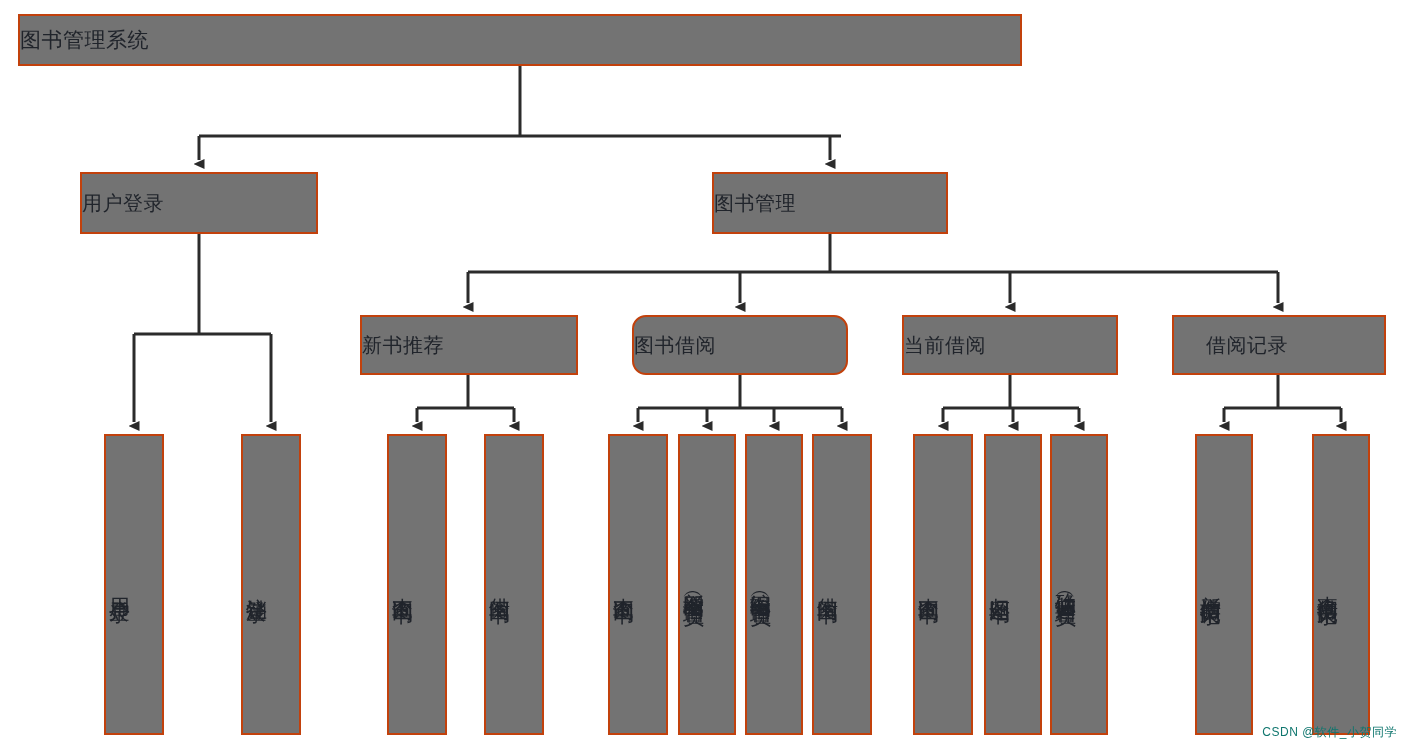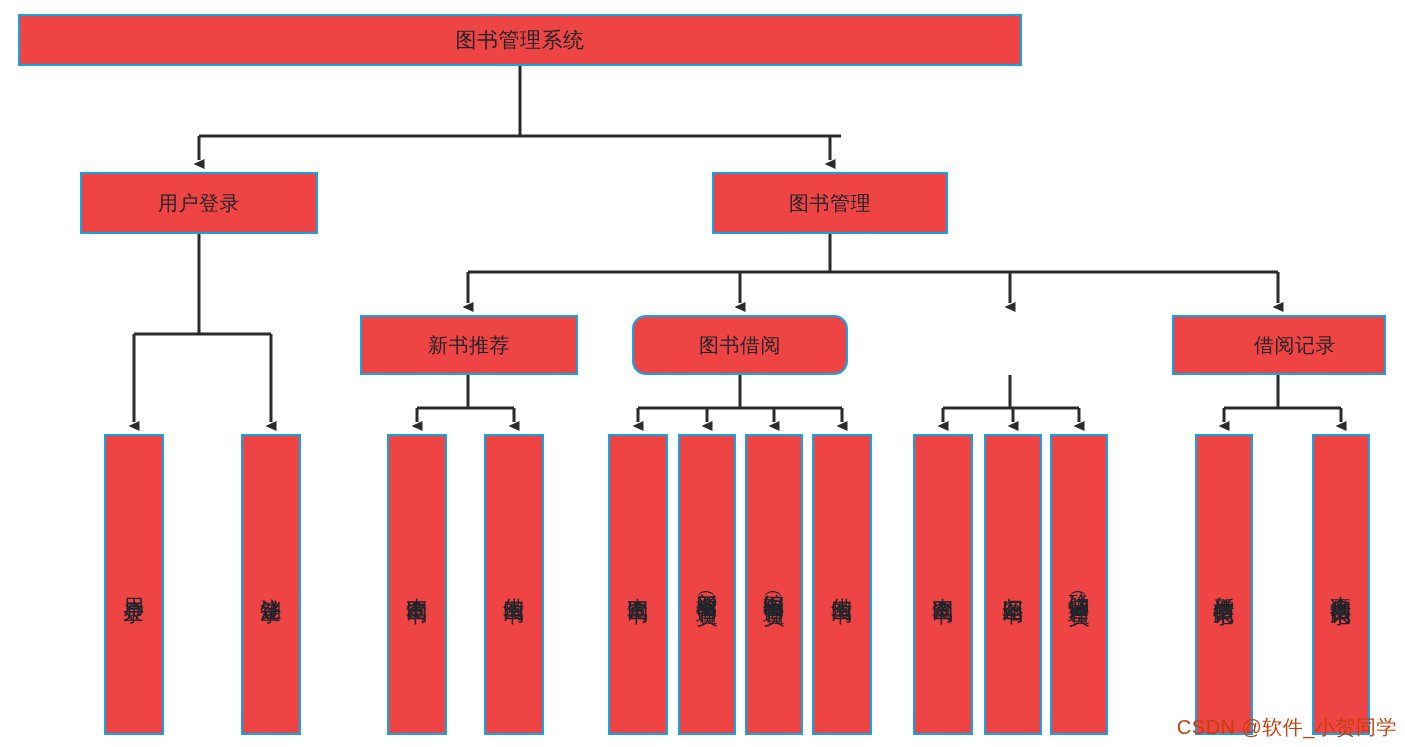--- a/index.html
+++ b/index.html
@@ -22,25 +22,25 @@
     position: absolute;
     left: 0;
     top: 0;
     width: 1405px;
     height: 747px;
     pointer-events: none;
   }
   .node {
     position: absolute;
     box-sizing: border-box;
-    background: #ef4444;
-    border: 2px solid #0ea5e9;
+    background: #737373;
+    border: 2px solid #c2410c;
     display: flex;
     align-items: center;
-    justify-content: center;
+    justify-content: flex-start;
     color: #20242b;
   }
   .node .label {
     display: block;
     text-align: center;
     line-height: 1.22;
     letter-spacing: 0.5px;
   }
   .node-root .label { font-size: 21px; }
   .node-l1 .label { font-size: 20px; }
@@ -54,22 +54,22 @@
     text-orientation: upright;
     font-size: 21px;
     line-height: 1.12;
     letter-spacing: 2px;
     max-height: 100%;
   }
   #watermark {
     position: absolute;
     right: 8px;
     bottom: 6px;
-    font-size: 20px;
-    color: #c2410c;
+    font-size: 12px;
+    color: #0f766e;
     letter-spacing: 0.5px;
     white-space: nowrap;
     user-select: none;
   }
 </style>
 </head>
 <body>
 
 <div id="diagram-root">
 
@@ -133,20 +133,23 @@
   <div class="node node-l1" style="left: 712px; top: 172px; width: 236px; height: 62px;">
     <span class="label">图书管理</span>
   </div>
 
   <div class="node node-l2" style="left: 360px; top: 315px; width: 218px; height: 60px;">
     <span class="label">新书推荐</span>
   </div>
   <div class="node node-l2" style="left: 632px; top: 315px; width: 216px; height: 60px; border-radius: 14px;">
     <span class="label">图书借阅</span>
   </div>
+  <div class="node node-l2" style="left: 902px; top: 315px; width: 216px; height: 60px;">
+    <span class="label">当前借阅</span>
+  </div>
   <div class="node node-l2" style="left: 1172px; top: 315px; width: 214px; height: 60px; padding-left: 32px;">
     <span class="label">借阅记录</span>
   </div>
 
   <div class="node node-leaf" style="left: 104px; top: 434px; width: 60px; height: 301px;">
     <span class="label">用户登录</span>
   </div>
   <div class="node node-leaf" style="left: 241px; top: 434px; width: 60px; height: 301px;">
     <span class="label">注销登录</span>
   </div>

